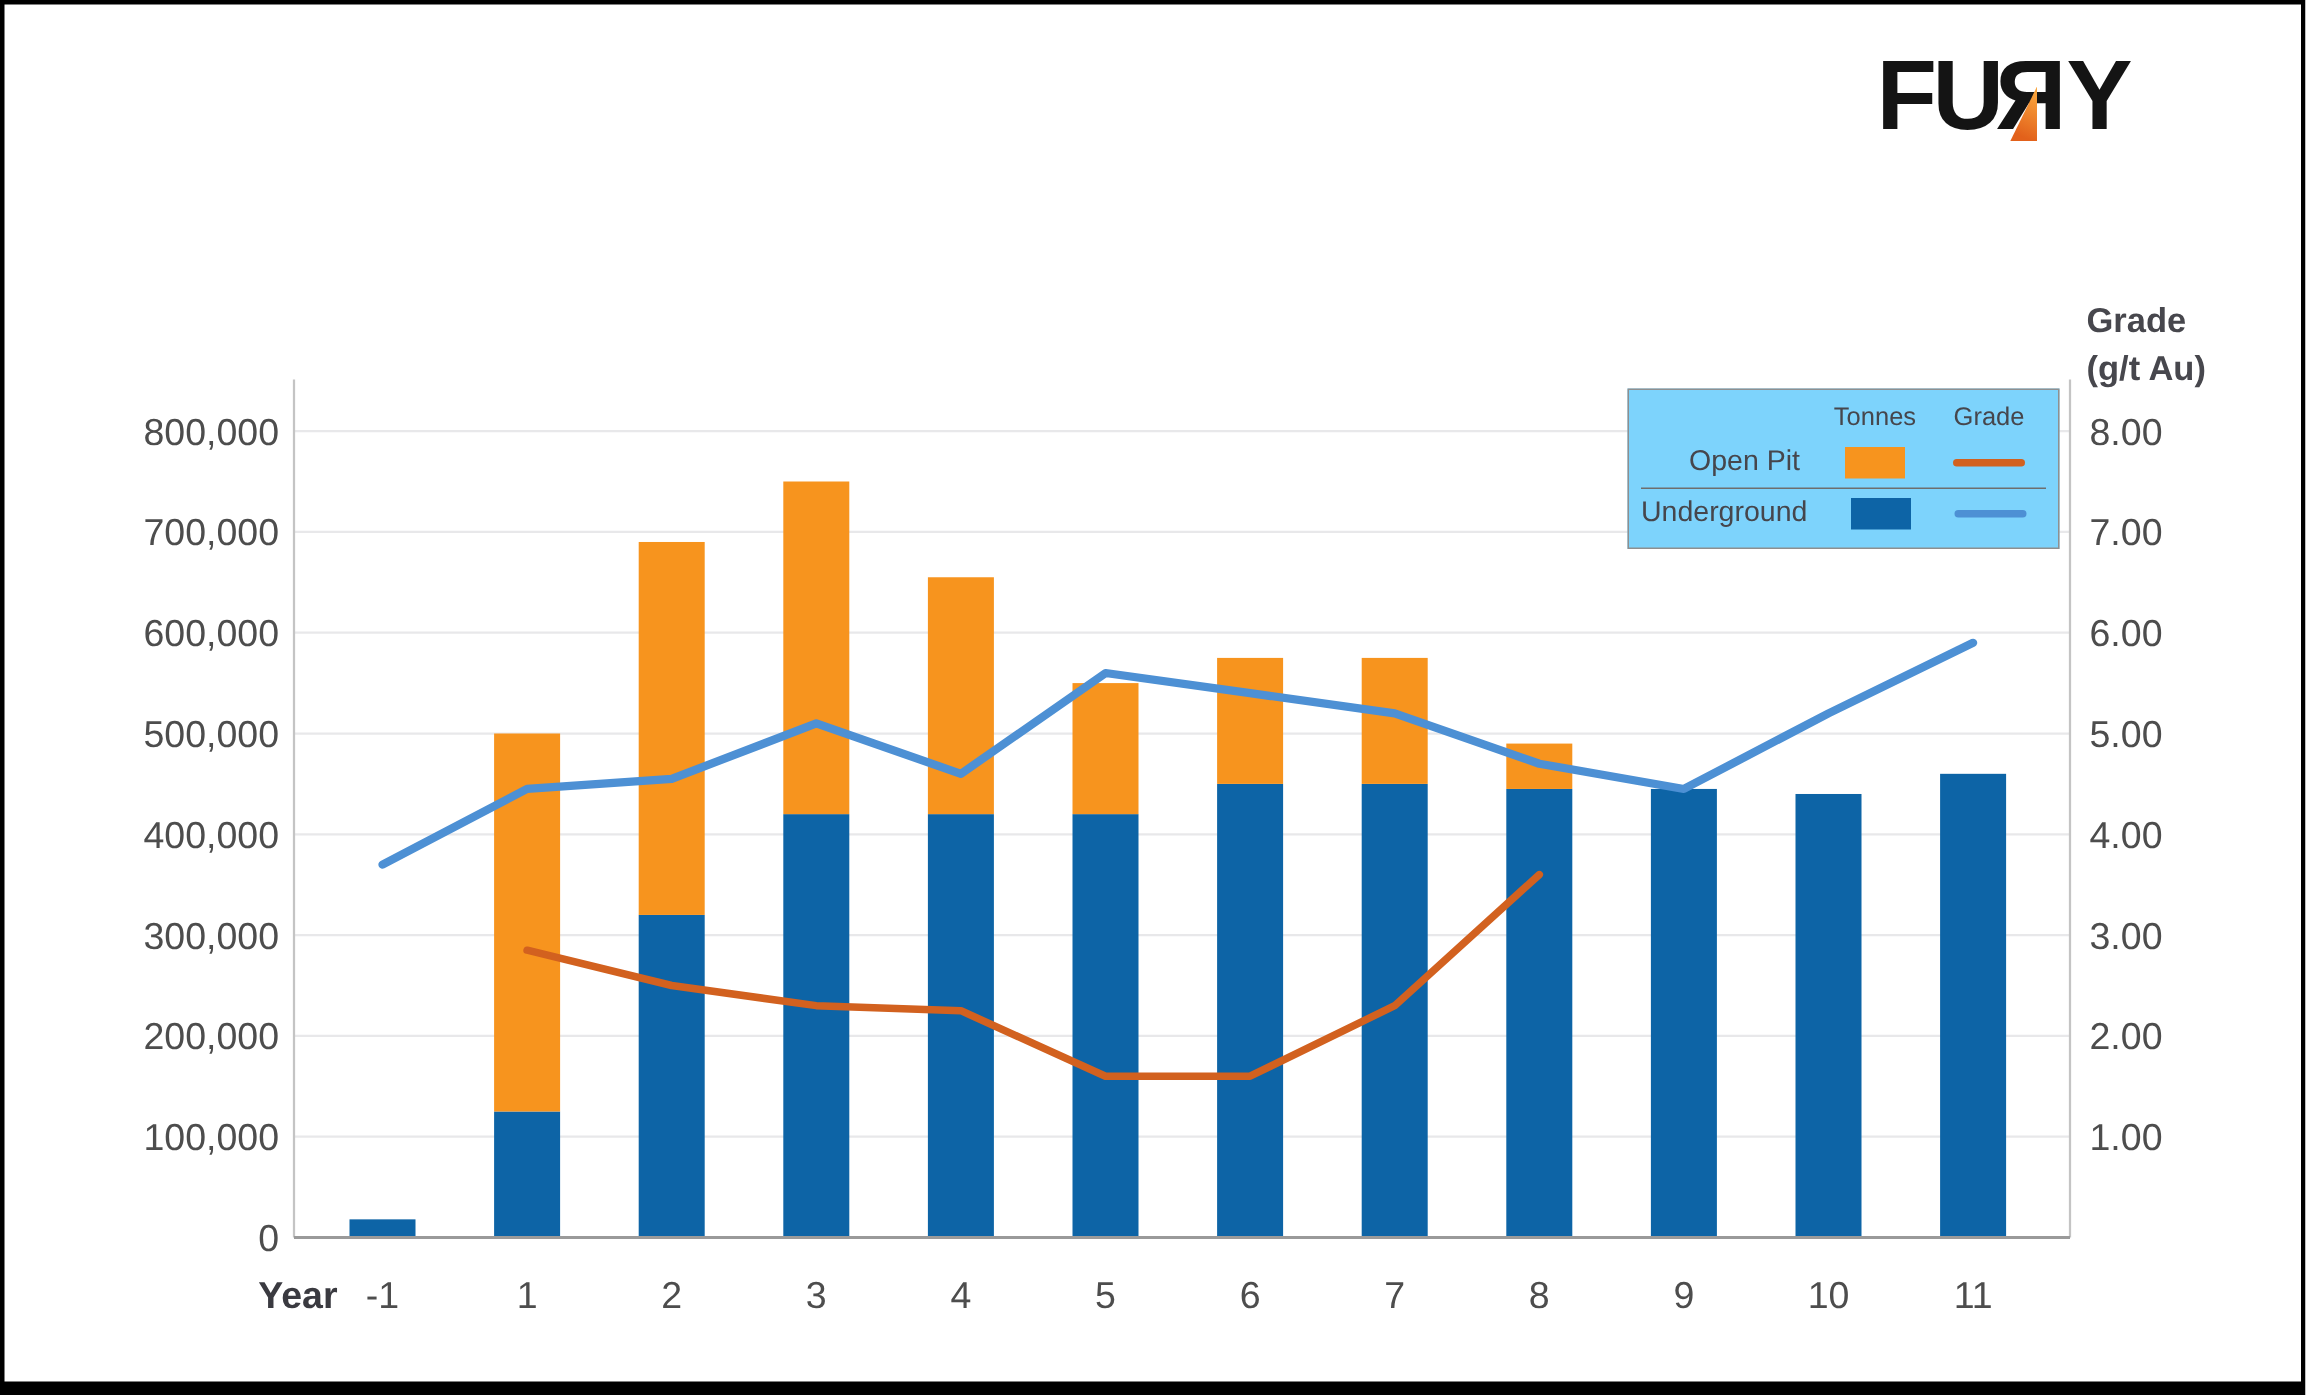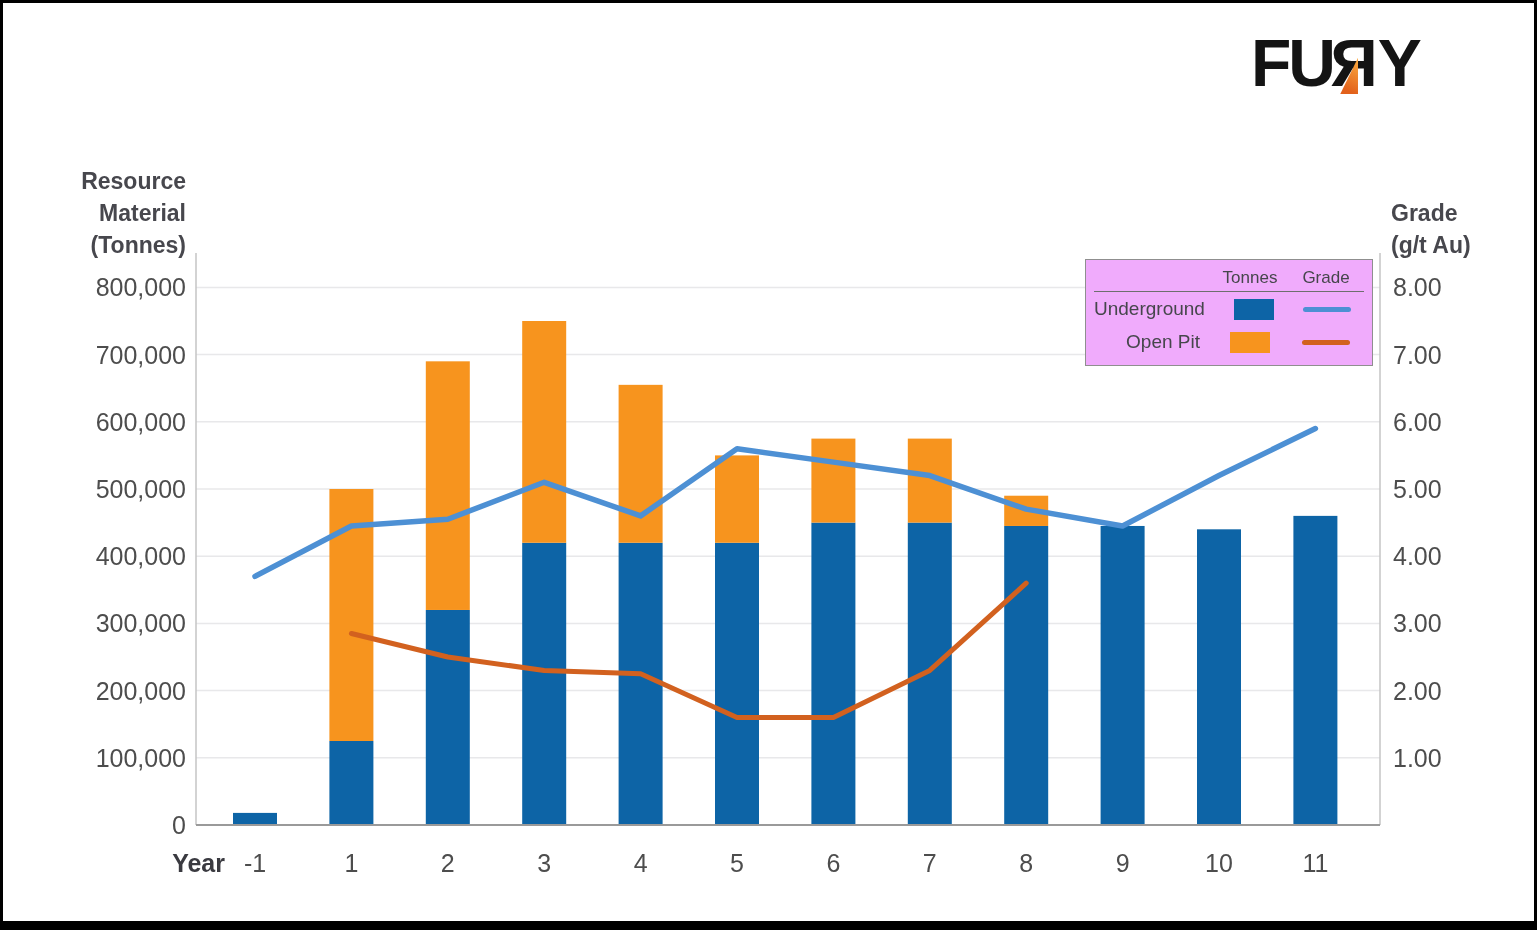--- a/index.html
+++ b/index.html
@@ -17,21 +17,21 @@
   .mirror{display:inline-block;transform:scaleX(-1);}
   .tri{position:absolute;left:16%;bottom:9%;width:40%;height:48%;
        background:linear-gradient(205deg,#f9a43c 10%,#e2611b 85%);
        clip-path:polygon(100% 0,100% 100%,0 100%);}
   
   .ax-title{position:absolute;font-size:23px;font-weight:700;color:#47474d;line-height:32px;}
   .ax-left{left:0;top:162px;width:183px;text-align:right;}
   .ax-right{left:1388px;top:194px;width:140px;text-align:left;}
   
   .legend{position:absolute;left:1082px;top:256px;width:288px;height:107px;box-sizing:border-box;
-          background:#f0abfc;border:1px solid #8f8f8f;z-index:5;display:flex;flex-direction:column;
+          background:#7dd3fc;border:1px solid #8f8f8f;z-index:5;display:flex;flex-direction:column;
           padding:4px 8px 6px 8px;}
   .lg-head{display:flex;align-items:center;height:28px;font-size:17px;color:#46464c;}
   .lg-row{display:flex;align-items:center;height:34px;font-size:19px;color:#46464c;}
   .lg-row.second{border-top:1px solid #6e6e6e;}
   .lg-label{flex:1;text-align:right;padding-right:12px;}
   .lg-col{width:76px;display:flex;justify-content:center;align-items:center;}
   .lg-head .lg-col{font-size:17px;}
   .swatch{width:40px;height:21px;}
   .lg-line{width:48px;height:5px;border-radius:3px;}
 </style>
@@ -107,50 +107,45 @@
     </svg>
 
 
   <div class="logo" aria-label="FURY">
     <span class="ltr">F</span>
       <span class="ltr">U</span>
       <span class="r-wrap"><span class="mirror">R</span><span class="tri"></span></span>
       <span class="ltr">Y</span>
   </div>
 
-  <div class="ax-title ax-left">
-    <div>Resource</div>
-    <div>Material</div>
-    <div>(Tonnes)</div>
-  </div>
 
   <div class="ax-title ax-right">
     <div>Grade</div>
     <div>(g/t Au)</div>
   </div>
 
   <div class="legend">
     <div class="lg-head">
       <span class="lg-label"></span>
       <span class="lg-col">Tonnes</span>
       <span class="lg-col">Grade</span>
     </div>
+    <div class="lg-row">
+      <span class="lg-label">Open Pit</span>
+      <span class="lg-col">
+          <span class="swatch" id="sw-op" style="background: rgb(247, 148, 30);"></span>
+        </span>
+      <span class="lg-col">
+          <span class="lg-line" id="ln-op" style="background: rgb(210, 97, 31);"></span>
+        </span>
+    </div>
     <div class="lg-row second">
       <span class="lg-label">Underground</span>
       <span class="lg-col">
           <span class="swatch" id="sw-ug" style="background: rgb(13, 100, 166);"></span>
         </span>
       <span class="lg-col">
           <span class="lg-line" id="ln-ug" style="background: rgb(77, 144, 212);"></span>
         </span>
     </div>
-    <div class="lg-row">
-      <span class="lg-label">Open Pit</span>
-      <span class="lg-col">
-          <span class="swatch" id="sw-op" style="background: rgb(247, 148, 30);"></span>
-        </span>
-      <span class="lg-col">
-          <span class="lg-line" id="ln-op" style="background: rgb(210, 97, 31);"></span>
-        </span>
-    </div>
   </div>
 
 </div>
 
 </body></html>

